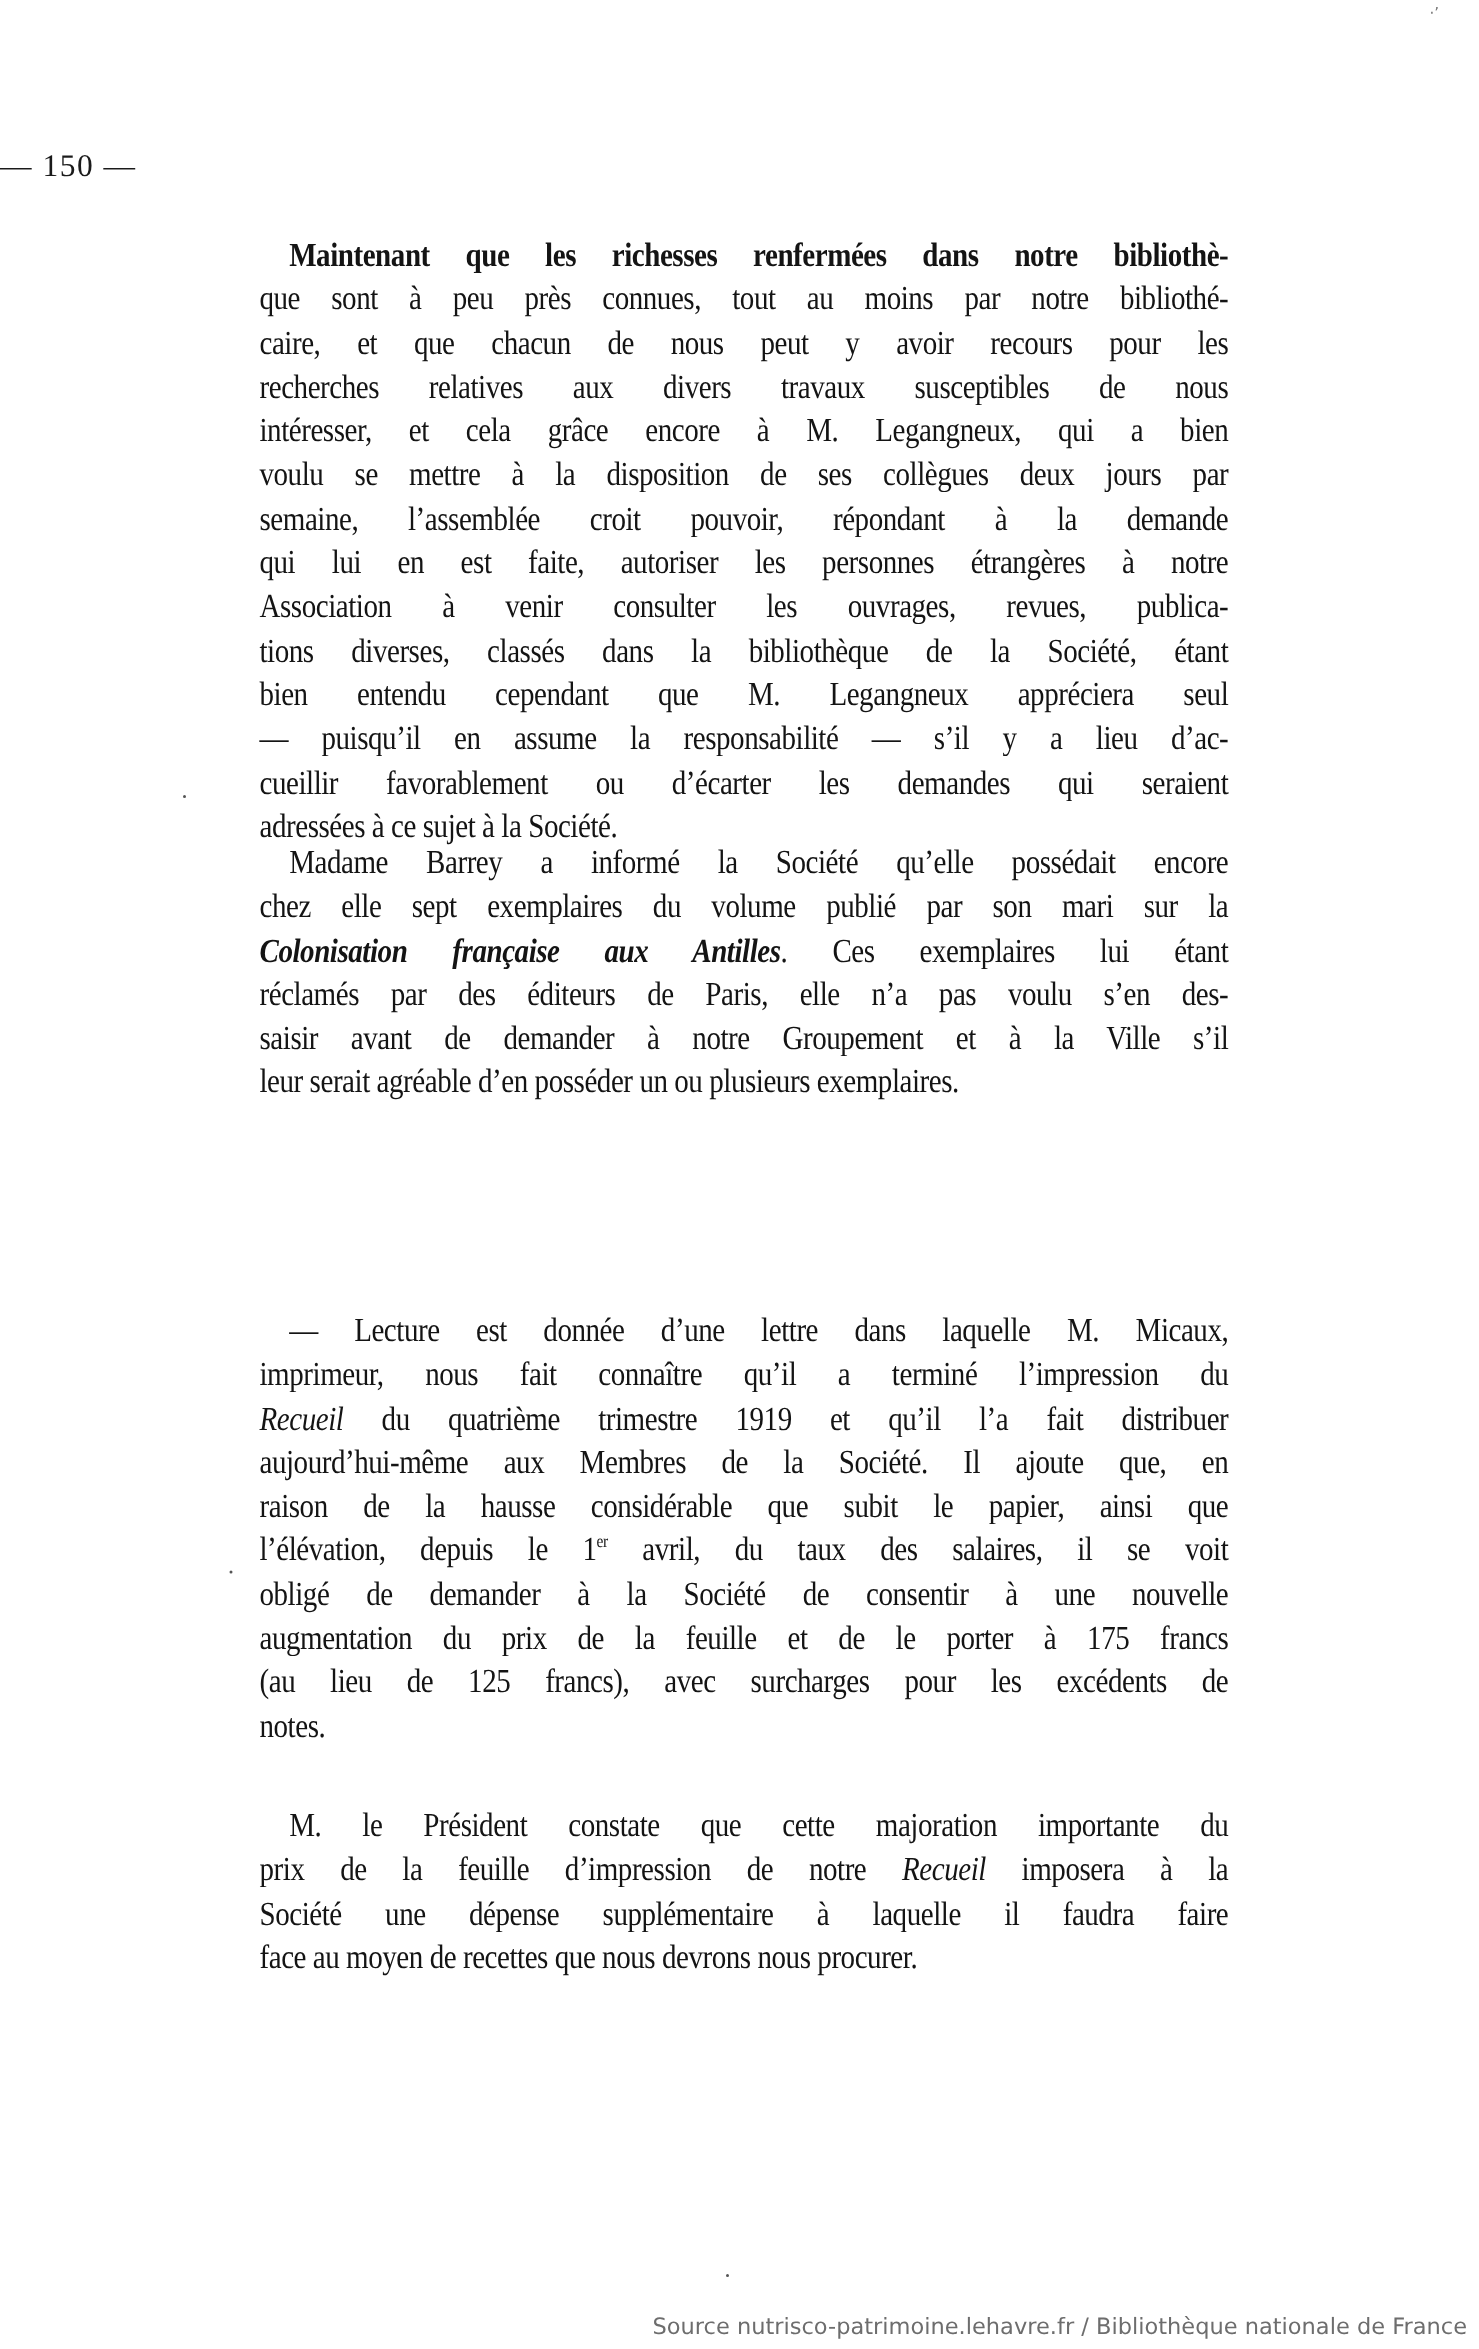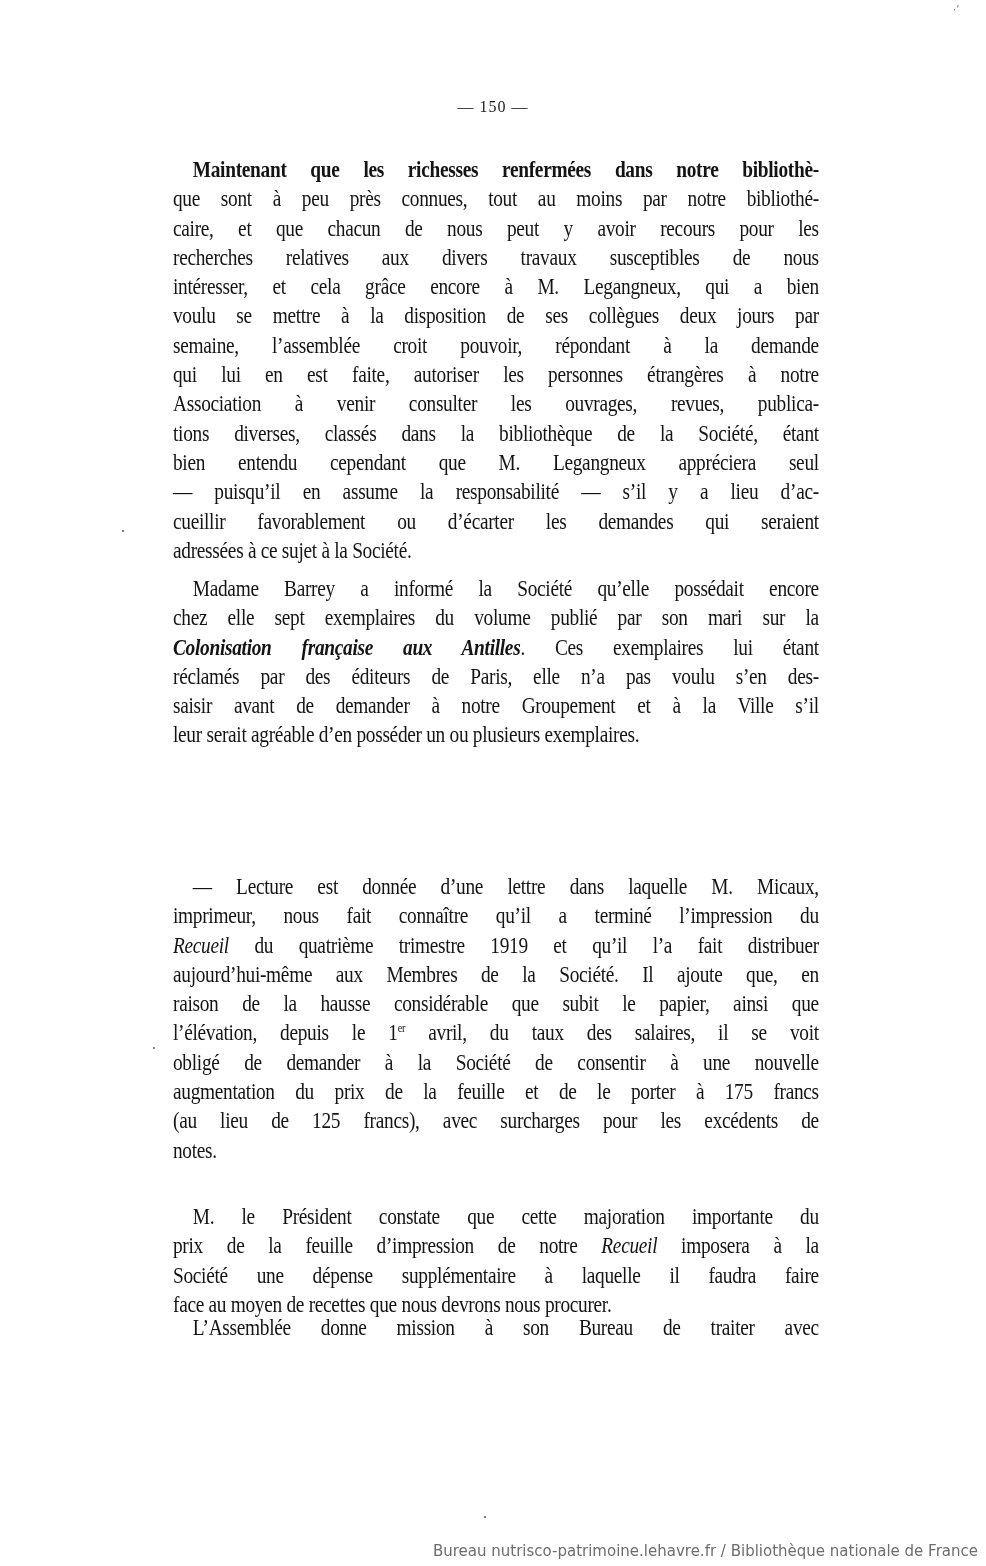--- a/index.html
+++ b/index.html
@@ -18,22 +18,21 @@
     .page {
       position: absolute;
       left: 0; top: 0;
       width: 986px; height: 1566px;
     }
     .page-number {
       position: absolute;
       top: 98px;
       left: 0;
       width: 986px;
-      text-align: center;
-      font-size: 16px;
+      font-size: 21px;
       letter-spacing: 1px;
       color: #1a1a1a;
     }
     .text-block {
       position: absolute;
       left: 173px;
       width: 646px;
     }
     .line {
       display: block;
@@ -56,21 +55,21 @@
       width: 728px;
     }
     .b { font-weight: bold; }
     .i { font-style: italic; }
     sup.ord {
       font-size: 12px;
       line-height: 0;
       vertical-align: super;
     }
     .para-1 { top: 155px; }
-    .para-2 { top: 574px; }
+    .para-2 { top: 560px; }
     .para-3 { top: 768px; }
     .para-4 { top: 872px; }
     .para-5 { top: 1202px; }
     .para-6 { top: 1313px; }
 
     .speck {
       position: absolute;
       width: 2px; height: 2px;
       background: #555;
       border-radius: 1px;
@@ -142,22 +141,19 @@
     <span class="line last">notes.</span>
   </div>
 
   <div class="text-block para-5">
     <span class="line indent">M. le Président constate que cette majoration importante du</span>
     <span class="line"><span>prix de la feuille d’impression de notre </span><span class="i">Recueil</span><span> imposera à la</span></span>
     <span class="line">Société une dépense supplémentaire à laquelle il faudra faire</span>
     <span class="line last">face au moyen de recettes que nous devrons nous procurer.</span>
   </div>
 
-  <div class="text-block para-6">
-    <span class="line indent">L’Assemblée donne mission à son Bureau de traiter avec</span>
-  </div>
 
   <span class="speck" style="left:122px; top:530px;"></span>
   <span class="speck" style="left:153px; top:1047px;"></span>
   <span class="speck" style="left:484px; top:1516px;"></span>
 
-  <div class="source-credit">Bureau nutrisco-patrimoine.lehavre.fr / Bibliothèque nationale de France</div>
+  <div class="source-credit">Source nutrisco-patrimoine.lehavre.fr / Bibliothèque nationale de France</div>
 </div>
 
 </body></html>

